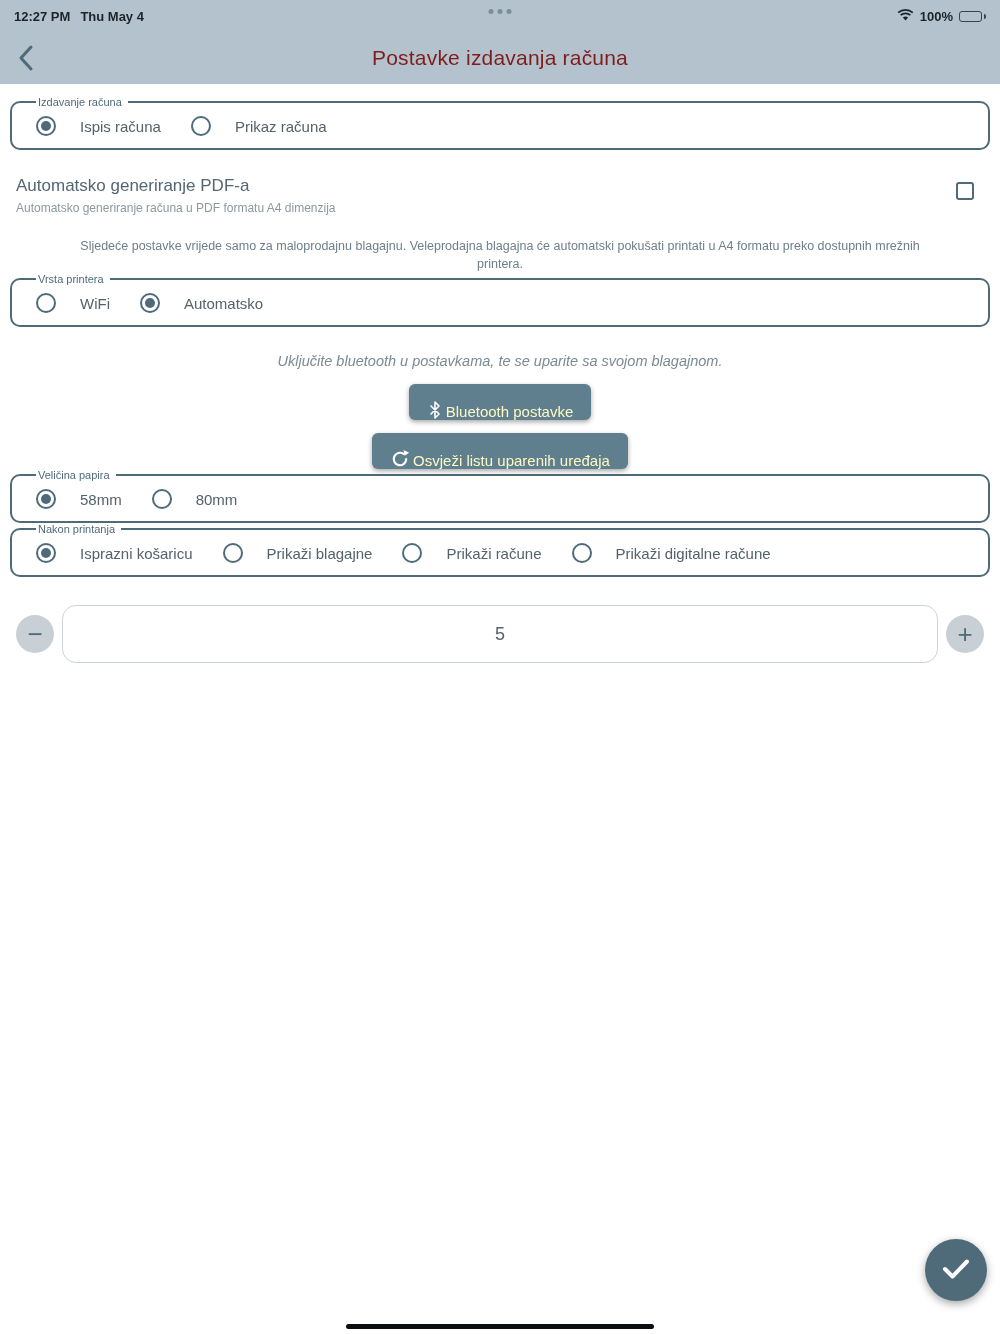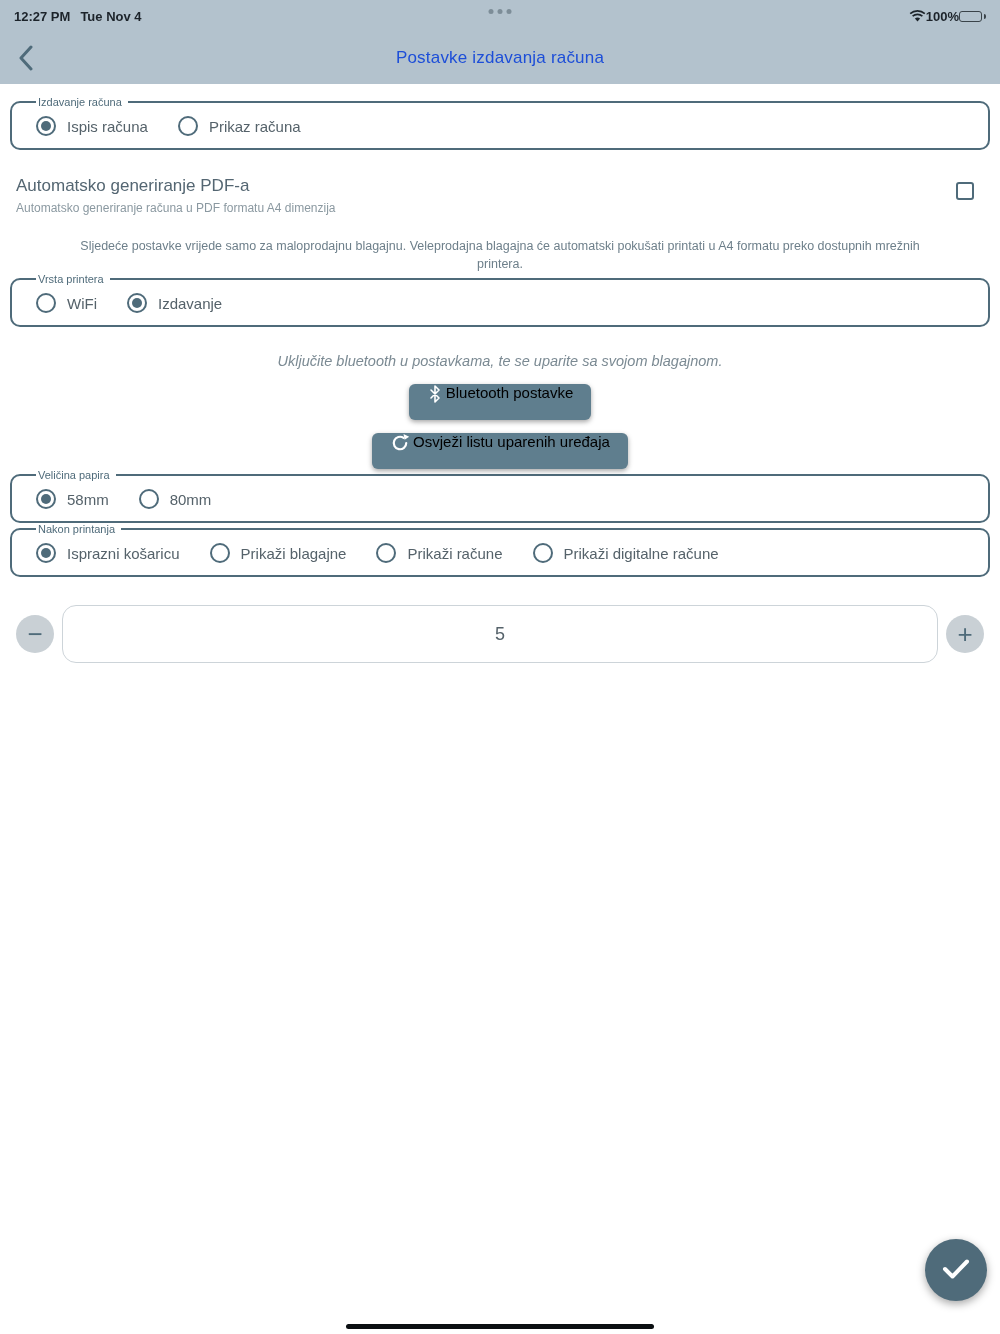--- a/index.html
+++ b/index.html
@@ -16,57 +16,57 @@
   .top-chrome { background: #b3c2cd; }
   .status-bar {
     height: 26px;
     display: flex; align-items: center; justify-content: space-between;
     padding: 16px 14px;
     font-size: 13px; font-weight: bold; color: #1c232a;
   }
   .status-left { display: flex; gap: 10px; align-items: center; }
   .status-center { display: flex; gap: 4px; align-items: center; position: absolute; left: 50%; transform: translateX(-50%); top: 9px; }
   .status-center .dot { width: 5px; height: 5px; border-radius: 50%; background: #7d8d98; }
-  .status-right { display: flex; align-items: center; }
+  .status-right { display: flex; gap: 6px; }
   .wifi-icon svg { display: block; }
   .battery { display: flex; align-items: center; gap: 2px; }
   .battery-body { width: 23px; height: 11px; border: 1px solid #3a4349; border-radius: 3px; padding: 1px; }
   .battery-fill { width: 100%; height: 100%; background: #1c232a; border-radius: 1px; }
   .battery-cap { width: 2px; height: 5px; background: #3a4349; border-radius: 0 2px 2px 0; }
 
   .nav-bar {
     height: 52px;
     display: flex; align-items: center; justify-content: center;
     position: relative;
   }
   .back-button {
     position: absolute; left: 10px; top: 10px;
     width: 32px; height: 32px;
     display: flex; align-items: center; justify-content: center;
     cursor: pointer;
   }
   .nav-title {
-    font-size: 17px; color: #1d4ed8; letter-spacing: .2px;
+    font-size: 21px; color: #7f1d1d; letter-spacing: .2px;
   }
 
   
   fieldset.group {
     border: 2px solid #4f6b7a;
     border-radius: 10px;
     margin: 0 10px;
     padding: 8px 2px 12px 24px;
   }
   fieldset.group legend {
     font-size: 11px;
     color: #4f6b7a;
     padding: 0 6px 0 2px;
     margin-left: 0;
   }
   .options-row { display: flex; align-items: center; }
-  .option { display: flex; align-items: center; gap: 11px; margin-right: 30px; cursor: pointer; }
+  .option { display: flex; align-items: center; gap: 24px; margin-right: 30px; cursor: pointer; }
   .radio {
     width: 20px; height: 20px; border: 2px solid #4f6b7a; border-radius: 50%;
     position: relative; flex: 0 0 auto;
   }
   .radio.selected::after {
     content: ""; position: absolute; left: 50%; top: 50%;
     width: 10px; height: 10px; border-radius: 50%;
     background: #4f6b7a; transform: translate(-50%,-50%);
   }
   .option-label { font-size: 15px; color: #55626a; }
@@ -94,22 +94,22 @@
     margin: 26px 60px 0 60px;
     text-align: center;
     font-style: italic;
     font-size: 14.5px;
     color: #7b8a93;
   }
 
   
   .btn-stack { display: flex; flex-direction: column; align-items: center; gap: 13px; margin-top: 15px; }
   .action-button {
-    display: flex; align-items: flex-start; gap: 3px;
-    background: #5f7e8e; color: #000000;
+    display: flex; align-items: flex-end; gap: 3px;
+    background: #5f7e8e; color: #fef9c3;
     border: none; border-radius: 6px;
     height: 36px; padding: 0 18px;
     font-family: "Liberation Sans", sans-serif;
     font-size: 15px;
     box-shadow: 0 2px 5px rgba(0,0,0,.35);
     cursor: pointer;
   }
   .action-button svg { display: block; }
 
   
@@ -162,21 +162,21 @@
   .mt18 { margin-top: 18px; }
   .mt22 { margin-top: 22px; }
 </style>
 </head>
 <body>
 
 <div class="top-chrome">
   <div class="status-bar">
     <div class="status-left">
       <span>12:27 PM</span>
-      <span>Tue Nov 4</span>
+      <span>Thu May 4</span>
     </div>
     <div class="status-center">
       <span class="dot"></span>
         <span class="dot"></span>
         <span class="dot"></span>
     </div>
     <div class="status-right">
       <span class="wifi-icon">
         <svg width="17" height="13" viewBox="0 0 17 13">
           <path d="M8.5 11.6 L5.9 8.6 a4.2 4.2 0 0 1 5.2 0 Z" fill="#1c232a"></path>
@@ -228,21 +228,21 @@
 
 <fieldset class="group mt18">
   <legend>Vrsta printera</legend>
   <div class="options-row">
     <div class="option">
       <span class="radio"></span>
       <span class="option-label">WiFi</span>
     </div>
     <div class="option">
       <span class="radio selected"></span>
-      <span class="option-label">Izdavanje</span>
+      <span class="option-label">Automatsko</span>
     </div>
   </div>
 </fieldset>
 
 <div class="hint-italic">Uključite bluetooth u postavkama, te se uparite sa svojom blagajnom.</div>
 
 <div class="btn-stack">
   <button class="action-button">
     <span>
       <svg width="16" height="20" viewBox="0 0 24 28">

